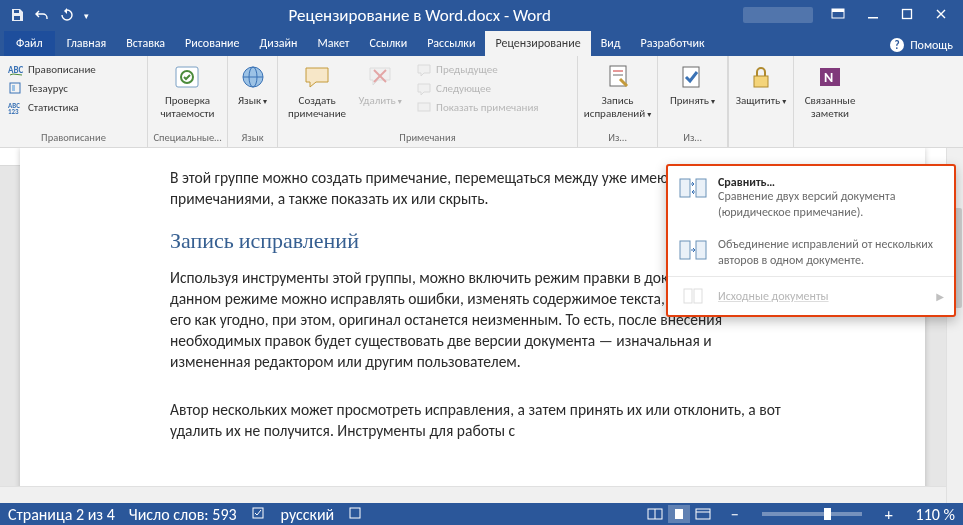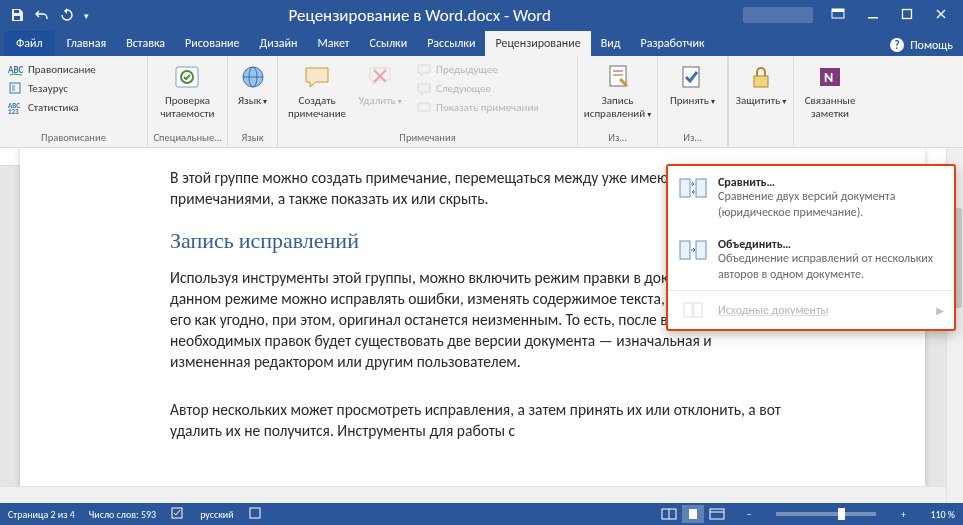--- a/index.html
+++ b/index.html
@@ -64,21 +64,21 @@
   .workspace{position:relative;height:355px;background:var(--workspace);overflow:hidden;}
   .ruler{height:18px;background:#fff;border-bottom:1px solid var(--ribbon-border);}
   .page{position:absolute;left:20px;top:0;width:905px;min-height:600px;background:var(--page);box-shadow:0 0 6px rgba(0,0,0,.2);padding:20px 140px 20px 150px;color:#2b2b2b;}
   .page p{font-size:15.5px;line-height:1.35;margin:0 0 12px;font-family:Calibri,"Segoe UI",sans-serif;}
   .page h2{font-family:"Cambria","Times New Roman",serif;font-weight:400;color:#365f91;font-size:22px;margin:18px 0 14px;}
   .scroll-v{position:absolute;right:0;top:0;width:17px;height:100%;background:#f0f0f0;border-left:1px solid #e0e0e0;}
   .scroll-thumb-v{position:absolute;left:2px;width:13px;top:60px;height:100px;background:#cdcdcd;border-radius:2px;}
   .scroll-h{position:absolute;left:0;bottom:0;right:17px;height:17px;background:#f0f0f0;border-top:1px solid #e0e0e0;}
 
   
-  .status{height:22px;background:var(--blue-dark);color:#fff;display:flex;align-items:center;font-size:10px;padding:0 8px;gap:14px;}
+  .status{height:22px;background:var(--blue-dark);color:#fff;display:flex;align-items:center;font-size:16px;padding:0 8px;gap:14px;}
   .status .spacer{flex:1;}
   .view-btns{display:flex;gap:2px;align-items:center;}
   .view-btn{width:22px;height:18px;display:flex;align-items:center;justify-content:center;cursor:pointer;}
   .zoom-slider{width:100px;height:4px;background:rgba(255,255,255,.35);position:relative;margin:0 6px;}
   .zoom-slider .knob{position:absolute;width:7px;height:12px;background:#fff;top:-4px;left:62px;}
   .zoom-btn{width:14px;text-align:center;cursor:pointer;}
 </style>
 </head>
 <body>
 
@@ -355,21 +355,20 @@
     <div class="popup-item">
       <span class="popup-ico">
           <svg width="30" height="24">
             <rect x="2" y="3" width="10" height="18" fill="#eaf1f8" stroke="#6a92b8"></rect>
             <rect x="18" y="3" width="10" height="18" fill="#eaf1f8" stroke="#6a92b8"></rect>
             <path d="M13 12h4" stroke="#3a72b5"></path>
             <path d="M15 10l2 2-2 2" stroke="#3a72b5" fill="none"></path>
           </svg>
         </span>
       <div>
-        <div class="popup-title">Объединить…</div>
         <div class="popup-desc">Объединение исправлений от нескольких авторов в одном документе.</div>
       </div>
     </div>
     <div class="popup-sep"></div>
     <div class="popup-item slim disabled">
       <span class="popup-ico">
           <svg width="22" height="18" opacity=".4">
             <rect x="2" y="2" width="8" height="14" fill="none" stroke="#aaa"></rect>
             <rect x="12" y="2" width="8" height="14" fill="none" stroke="#aaa"></rect>
           </svg>

